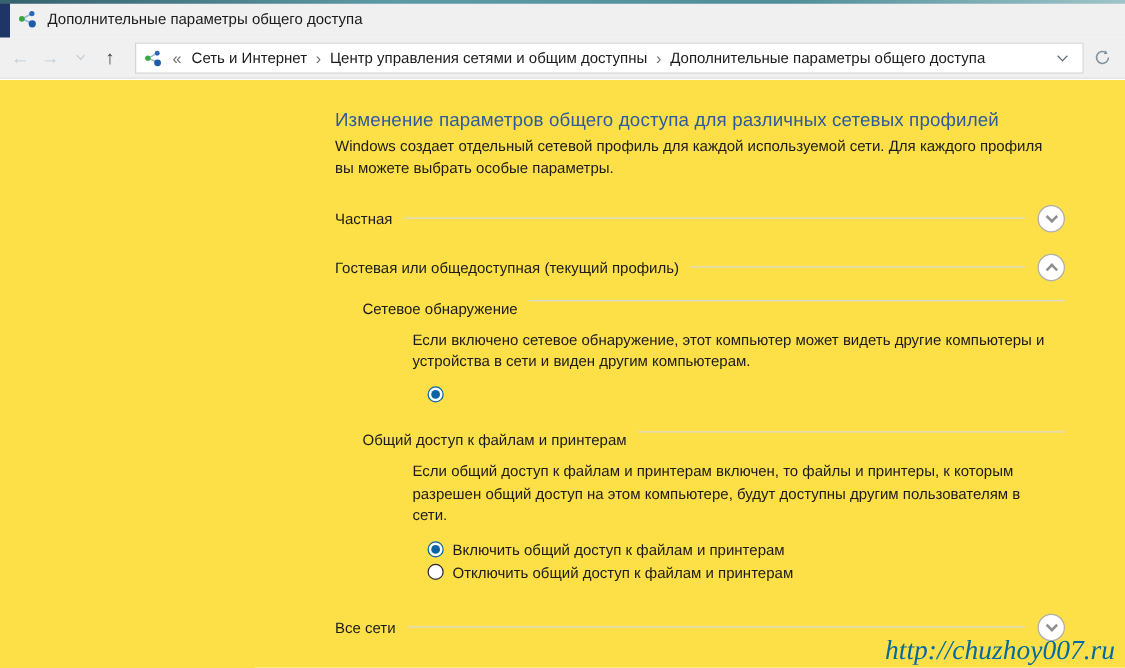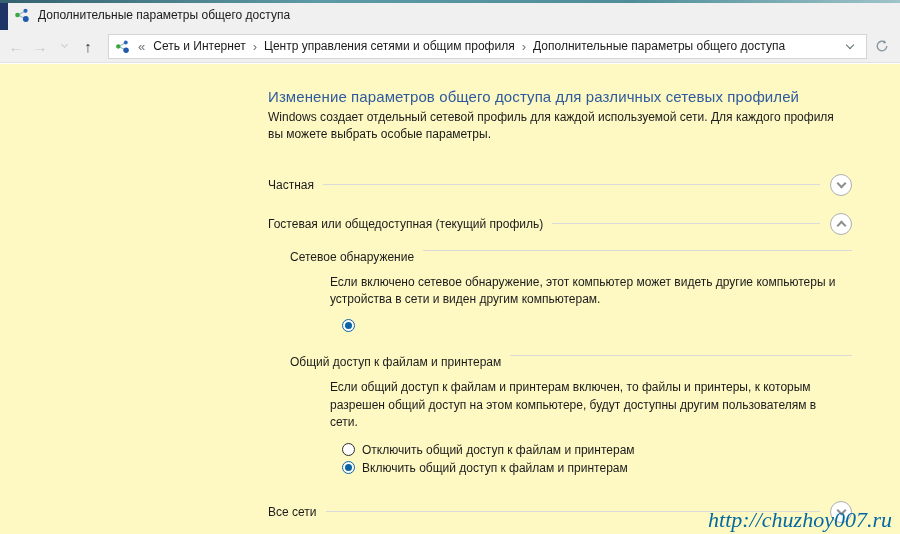--- a/index.html
+++ b/index.html
@@ -34,26 +34,26 @@
   .addressbar { flex:1; height:25px; background:#fff; border:1px solid #d5d5d5;
     display:flex; align-items:center; margin-left:8px; padding:0 6px; }
   .crumb { padding:0 5px; white-space:nowrap; }
   .crumb-sep { color:#707070; padding:0 2px; font-size:13px; }
   .crumb-overflow { color:#707070; padding:0 3px 0 5px; font-size:13px; }
   .addr-dd { margin-left:auto; width:20px; display:flex; justify-content:center; }
   .refreshbtn { width:24px; height:25px; display:flex; align-items:center; justify-content:center;
     margin-left:3px; }
 
   
-  .content { position:absolute; top:64px; left:0; right:0; bottom:0; background:#fef9c3;
+  .content { position:absolute; top:64px; left:0; right:0; bottom:0; background:#fde047;
     padding:24px 48px 0 268px; }
   .page-heading { font-size:15px; font-weight:normal; color:#2f5b9d; letter-spacing:.1px; }
   .intro { margin-top:4px; max-width:592px; line-height:1.4; }
 
-  .profile-row { display:flex; align-items:center; margin-top:31px; }
+  .profile-row { display:flex; align-items:center; margin-top:21px; }
   .rule { flex:1; border-top:1px solid #dadada; margin:0 10px 0 9px; }
   .rule.noBtn { margin-right:0; }
   .toggle-btn { width:22px; height:22px; min-width:22px; border:1px solid #aeaeae; border-radius:50%;
     background:#fff; display:flex; align-items:center; justify-content:center; }
 
   .expanded { margin-left:22px; }
   .subsection-row { display:flex; margin-top:15px; }
   .sub-desc { margin:10px 0 0 40px; max-width:512px; line-height:1.45; }
   .options { margin:11px 0 0 52px; }
   .option { display:flex; align-items:center; margin-top:4px; cursor:default; }
@@ -106,21 +106,21 @@
       <svg width="15" height="15" viewBox="0 0 16 16">
         <path d="M4 8 L11.5 3.8 M4 8 L11.8 12" stroke="#9ab7d6" stroke-width="1.2" fill="none"></path>
         <circle cx="3.5" cy="8" r="2.3" fill="#37a93c"></circle>
         <circle cx="11.5" cy="3.8" r="2.1" fill="#2a68b5"></circle>
         <circle cx="11.8" cy="12" r="2.9" fill="#1f5ba8"></circle>
       </svg>
     </span>
     <span class="crumb-overflow">«</span>
     <span class="crumb">Сеть и Интернет</span>
     <span class="crumb-sep">›</span>
-    <span class="crumb">Центр управления сетями и общим профиля</span>
+    <span class="crumb">Центр управления сетями и общим доступны</span>
     <span class="crumb-sep">›</span>
     <span class="crumb">Дополнительные параметры общего доступа</span>
     <span class="addr-dd">
       <span class="chev down addr"></span>
     </span>
   </div>
   <div class="refreshbtn">
     <span style="display:flex;">
       <svg width="14" height="14" viewBox="0 0 14 14">
         <path d="M11.8 7a4.8 4.8 0 1 1-1.6-3.6" fill="none" stroke="#83929c" stroke-width="1.3"></path>
@@ -163,26 +163,26 @@
       </div>
     </div>
 
     <div class="subsection-row spacer-lg">
       <span>Общий доступ к файлам и принтерам</span>
       <span class="rule noBtn"></span>
     </div>
     <div class="sub-desc">Если общий доступ к файлам и принтерам включен, то файлы и принтеры, к которым разрешен общий доступ на этом компьютере, будут доступны другим пользователям в сети.</div>
     <div class="options">
       <div class="option">
+        <span class="radio selected"></span>
+        <span>Включить общий доступ к файлам и принтерам</span>
+      </div>
+      <div class="option">
         <span class="radio"></span>
         <span>Отключить общий доступ к файлам и принтерам</span>
-      </div>
-      <div class="option">
-        <span class="radio selected"></span>
-        <span>Включить общий доступ к файлам и принтерам</span>
       </div>
     </div>
   </div>
 
   <div class="profile-row all-networks">
     <span>Все сети</span>
     <span class="rule"></span>
     <span class="toggle-btn">
       <span class="chev down"></span>
     </span>

